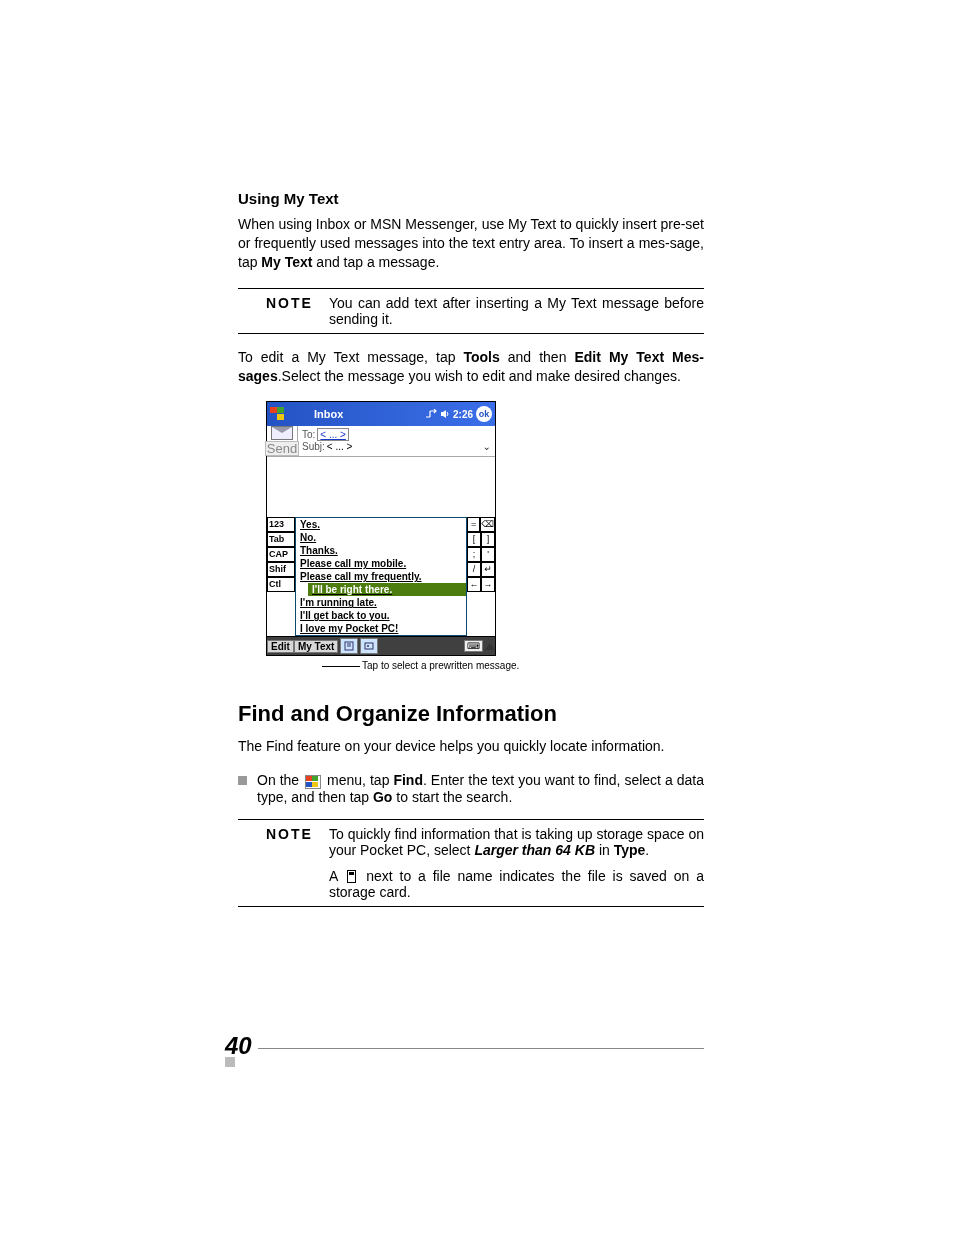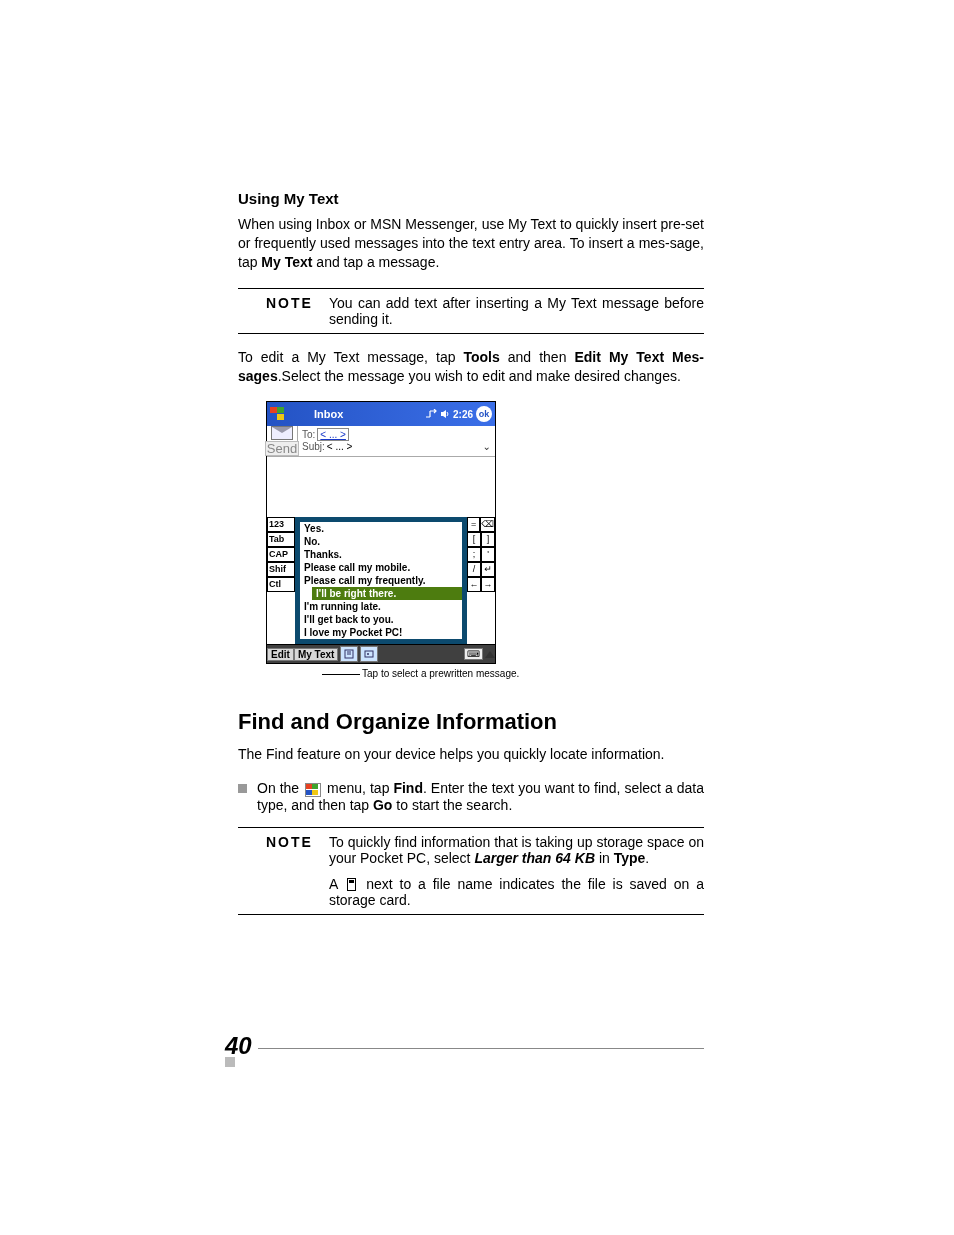--- a/index.html
+++ b/index.html
@@ -111,21 +111,21 @@
   .ppc-body { height:60px; }
 
   .ppc-kbd-row { display:flex; }
   .kbd-left { width:28px; display:flex; flex-direction:column; }
   .kbd-left .kkey {
     border:1px solid #000; font-size:9px; font-weight:bold;
     text-align:left; padding:0 1px; height:13px; line-height:13px;
     background:#fff;
   }
   .mytext-list {
-    flex:1; border:5px solid #0c4a6e; background:#fff;
+    flex:1; border:1px solid #0c4a6e; background:#fff;text-decoration:underline;
   }
   .mytext-list .item {
     font-weight:bold; font-size:10px; padding:1px 4px; white-space:nowrap;
   }
   .mytext-list .sel { background:#4d7c0f; color:#fff;margin-left:12px; }
   .kbd-right { width:28px; display:flex; flex-direction:column; }
   .kbd-right .kr {
     display:flex;
   }
   .kbd-right .kc {

